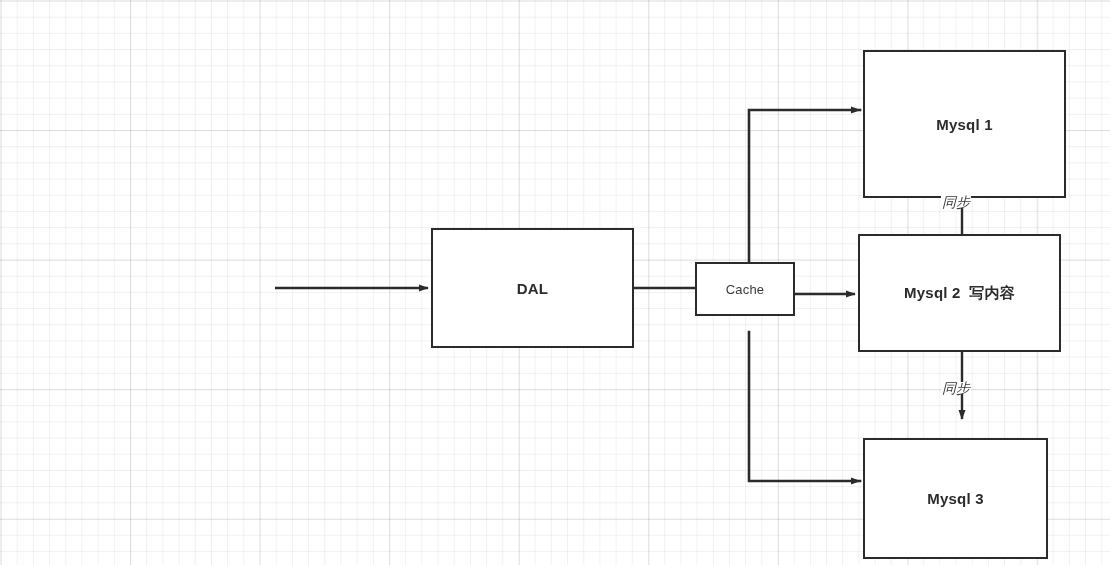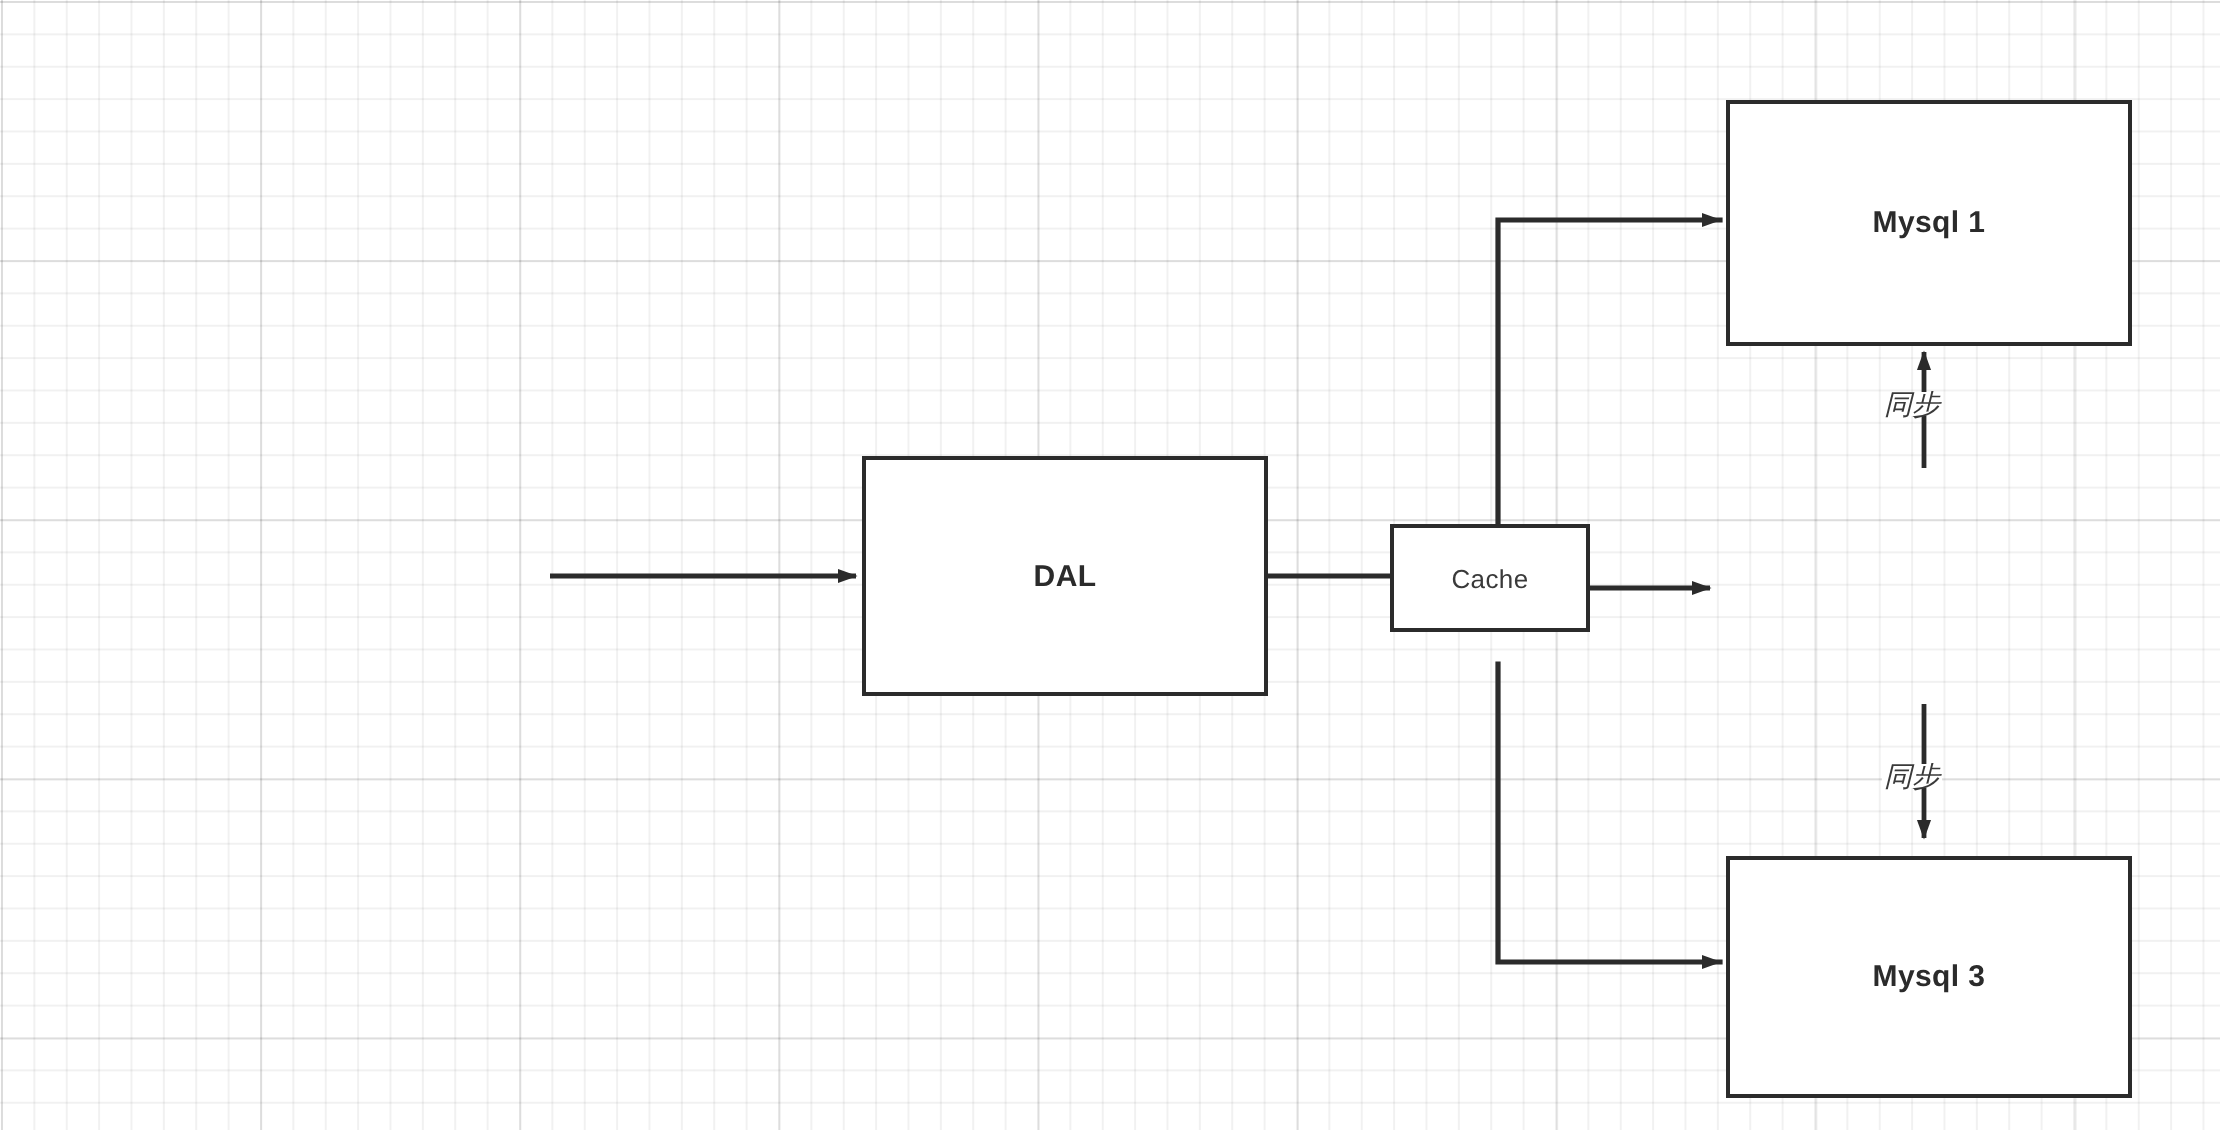--- a/index.html
+++ b/index.html
@@ -97,26 +97,29 @@
 
 
   <div class="node" style="left:431px; top:228px; width:203px; height:120px;">
     <span class="node-label">DAL</span>
   </div>
 
   <div class="node plain" style="left:695px; top:262px; width:100px; height:54px;">
     <span class="node-label">Cache</span>
   </div>
 
-  <div class="node" style="left:863px; top:50px; width:203px; height:123px;">
+  <div class="node" style="left:863px; top:50px; width:203px; height:148px;">
     <span class="node-label">Mysql 1</span>
   </div>
 
+  <div class="node" style="left:858px; top:234px; width:203px; height:118px;">
+    <span class="node-label">Mysql 2  写内容</span>
+  </div>
 
-  <div class="node" style="left:863px; top:428px; width:203px; height:121px;">
+  <div class="node" style="left:863px; top:438px; width:185px; height:121px;">
     <span class="node-label">Mysql 3</span>
   </div>
 
   <span class="edge-label" style="left:941px; top:196px;">同步</span>
 
   <span class="edge-label" style="left:941px; top:382px;">同步</span>
 
 </div>
 
 </body></html>

